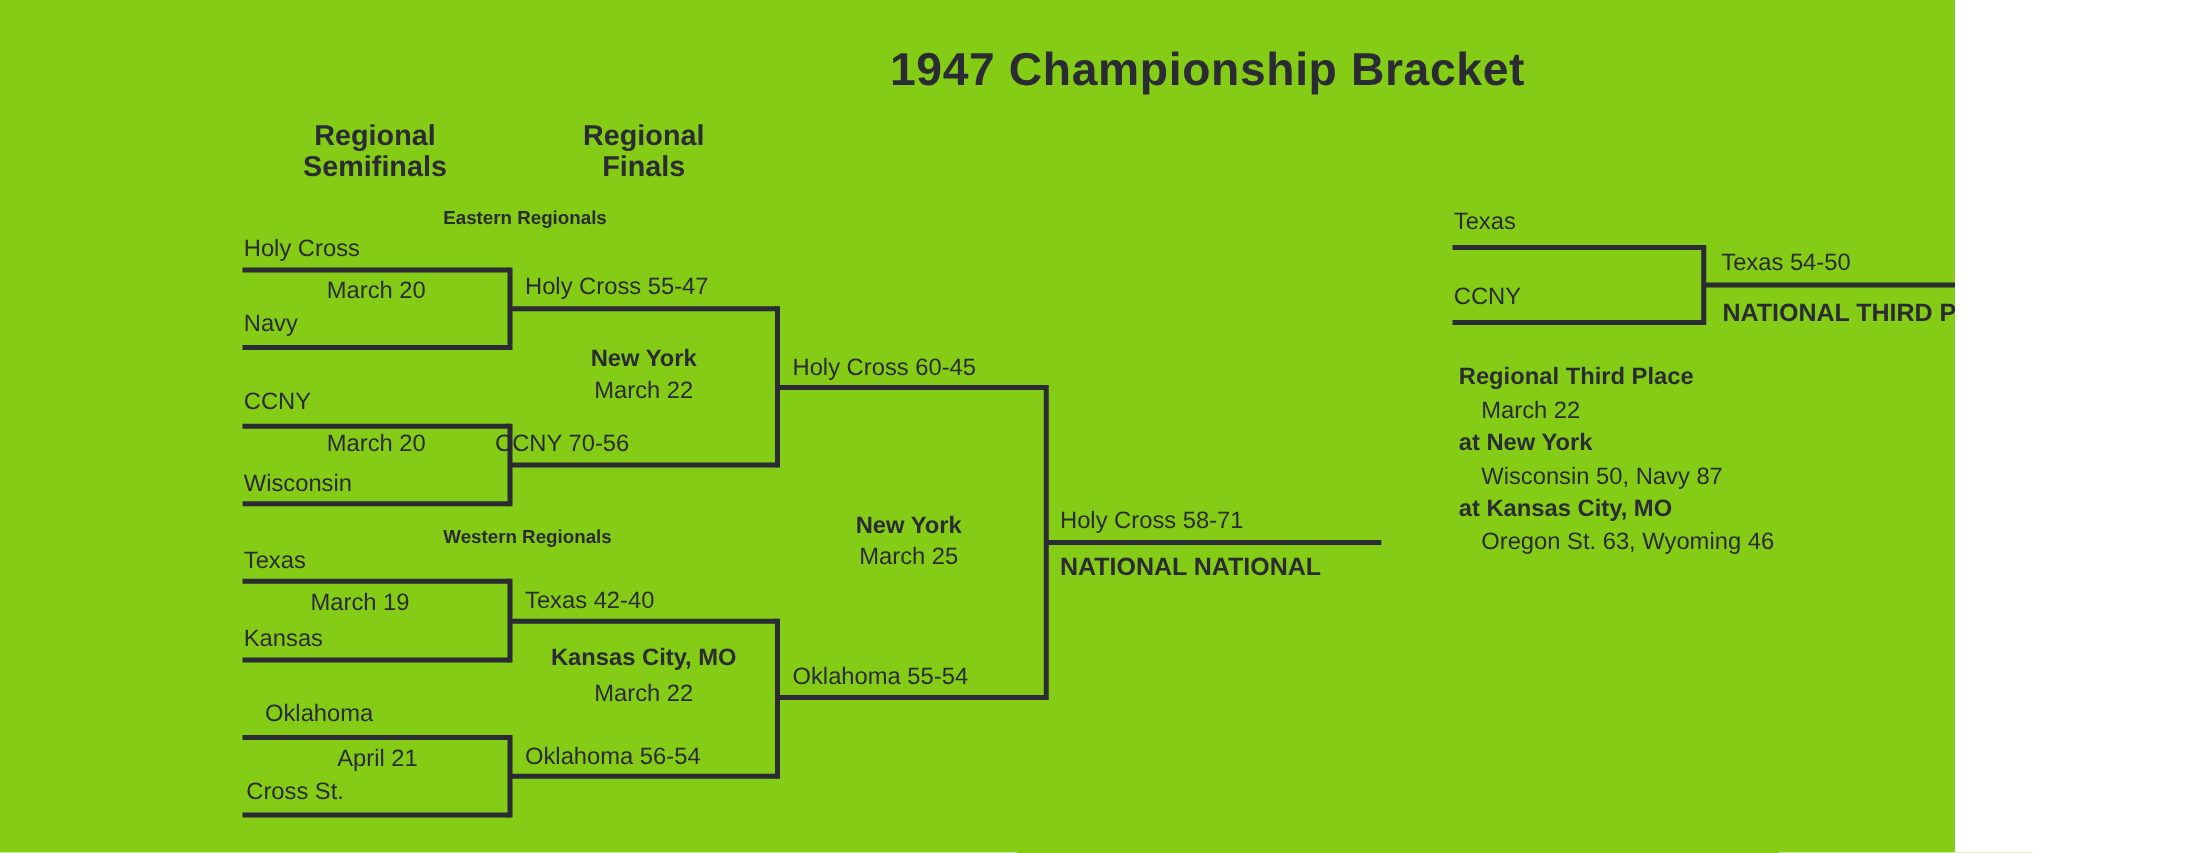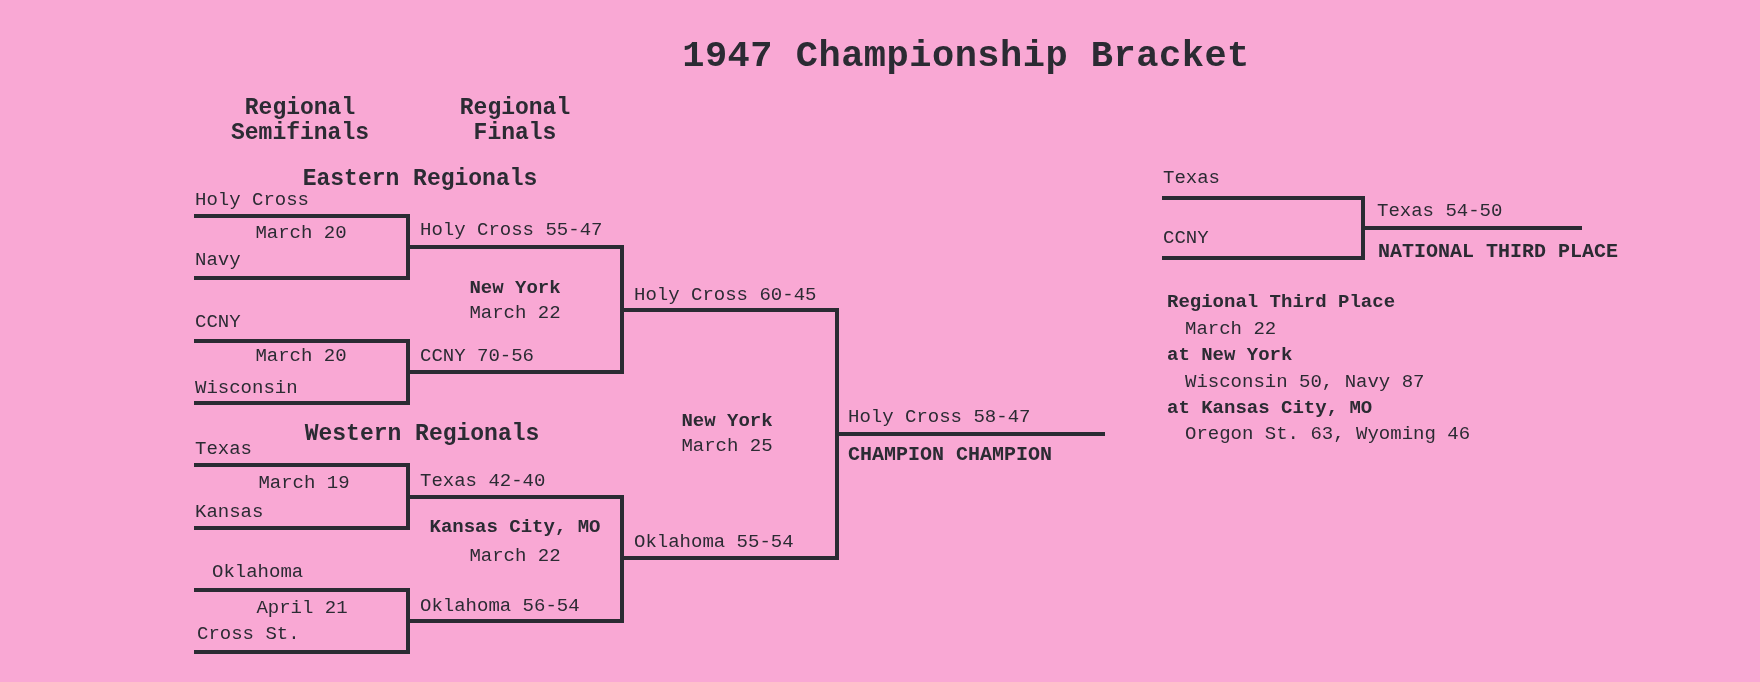--- a/index.html
+++ b/index.html
@@ -1,28 +1,28 @@
 <!DOCTYPE html>
 <html style="--ink: #2b2b33;"><head>
 <meta charset="utf-8">
 <style>
   :root { --ink: #2b2b33; }
   html,body { margin:0; padding:0; background:#ffffff; }
   #stage {
-    position:relative; width:1760px; height:682px; background:#f9a8d4;
-    font-family:Liberation Mono, monospace; color:var(--ink); overflow:hidden;
+    position:relative; width:1564px; height:682px; background:#84cc16;
+    font-family:Liberation Sans, sans-serif; color:var(--ink); overflow:hidden;
   }
   .lbl { position:absolute; font-size:19px; line-height:20px; white-space:nowrap; color:var(--ink); }
   .b   { font-weight:bold; }
   .ctr { transform:translateX(-50%); text-align:center; }
   .hl  { position:absolute; height:4px; background:var(--ink); }
   .vl  { position:absolute; width:4px;  background:var(--ink); }
   .title { position:absolute; font-size:37px; font-weight:bold; letter-spacing:0.5px; white-space:nowrap; }
   .colhead { position:absolute; font-size:23px; line-height:25px; font-weight:bold; text-align:center; transform:translateX(-50%); white-space:nowrap; }
-  .sechead { position:absolute; font-size:23px; font-weight:bold; white-space:nowrap; transform:translateX(-50%); }
+  .sechead { position:absolute; font-size:15px; font-weight:bold; white-space:nowrap; transform:translateX(-50%); }
   .result  { position:absolute; font-size:20px; font-weight:bold; white-space:nowrap; }
 </style>
 </head>
 <body>
 
 <div id="stage">
 
   <div class="title ctr" style="left:966px; top:35px">1947 Championship Bracket</div>
 
   <div class="colhead" style="left:300px; top:96px">
@@ -48,30 +48,30 @@
 
   <div class="lbl b ctr" style="left:515px; top:278px">New York</div>
   <div class="lbl ctr" style="left:515px; top:303px">March 22</div>
 
   <div class="lbl" style="left:195px; top:312px">CCNY</div>
   <div class="hl" style="left:194px; top:339px; width:214px"></div>
   <div class="lbl ctr" style="left:301px; top:346px">March 20</div>
   <div class="lbl" style="left:195px; top:378px">Wisconsin</div>
   <div class="hl" style="left:194px; top:401px; width:214px"></div>
   <div class="vl" style="left:406px; top:339px; height:66px"></div>
-  <div class="lbl" style="left:420px; top:346px">CCNY 70-56</div>
+  <div class="lbl" style="left:396px; top:346px">CCNY 70-56</div>
   <div class="hl" style="left:408px; top:370px; width:214px"></div>
 
   <div class="vl" style="left:620px; top:245px; height:129px"></div>
   <div class="lbl" style="left:634px; top:285px">Holy Cross 60-45</div>
   <div class="hl" style="left:622px; top:308px; width:215px"></div>
 
   <div class="lbl" style="left:195px; top:439px">Texas</div>
   <div class="hl" style="left:194px; top:463px; width:214px"></div>
-  <div class="lbl ctr" style="left:304px; top:473px">March 19</div>
+  <div class="lbl ctr" style="left:288px; top:473px">March 19</div>
   <div class="lbl" style="left:195px; top:502px">Kansas</div>
   <div class="hl" style="left:194px; top:526px; width:214px"></div>
   <div class="vl" style="left:406px; top:463px; height:67px"></div>
   <div class="lbl" style="left:420px; top:471px">Texas 42-40</div>
   <div class="hl" style="left:408px; top:495px; width:214px"></div>
 
   <div class="lbl b ctr" style="left:515px; top:517px">Kansas City, MO</div>
   <div class="lbl ctr" style="left:515px; top:546px">March 22</div>
 
   <div class="lbl" style="left:212px; top:562px">Oklahoma</div>
@@ -83,23 +83,23 @@
   <div class="lbl" style="left:420px; top:596px">Oklahoma 56-54</div>
   <div class="hl" style="left:408px; top:619px; width:214px"></div>
 
   <div class="vl" style="left:620px; top:495px; height:128px"></div>
   <div class="lbl" style="left:634px; top:532px">Oklahoma 55-54</div>
   <div class="hl" style="left:622px; top:556px; width:215px"></div>
 
   <div class="lbl b ctr" style="left:727px; top:411px">New York</div>
   <div class="lbl ctr" style="left:727px; top:436px">March 25</div>
   <div class="vl" style="left:835px; top:308px; height:252px"></div>
-  <div class="lbl" style="left:848px; top:407px">Holy Cross 58-47</div>
+  <div class="lbl" style="left:848px; top:407px">Holy Cross 58-71</div>
   <div class="hl" style="left:837px; top:432px; width:268px"></div>
-  <div class="result" style="left:848px; top:443px">CHAMPION CHAMPION</div>
+  <div class="result" style="left:848px; top:443px">NATIONAL NATIONAL</div>
 
   <div class="lbl" style="left:1163px; top:168px">Texas</div>
   <div class="hl" style="left:1162px; top:196px; width:201px"></div>
   <div class="lbl" style="left:1163px; top:228px">CCNY</div>
   <div class="hl" style="left:1162px; top:256px; width:201px"></div>
   <div class="vl" style="left:1361px; top:196px; height:64px"></div>
   <div class="lbl" style="left:1377px; top:201px">Texas 54-50</div>
   <div class="hl" style="left:1363px; top:226px; width:219px"></div>
   <div class="result" style="left:1378px; top:240px">NATIONAL THIRD PLACE</div>
 

